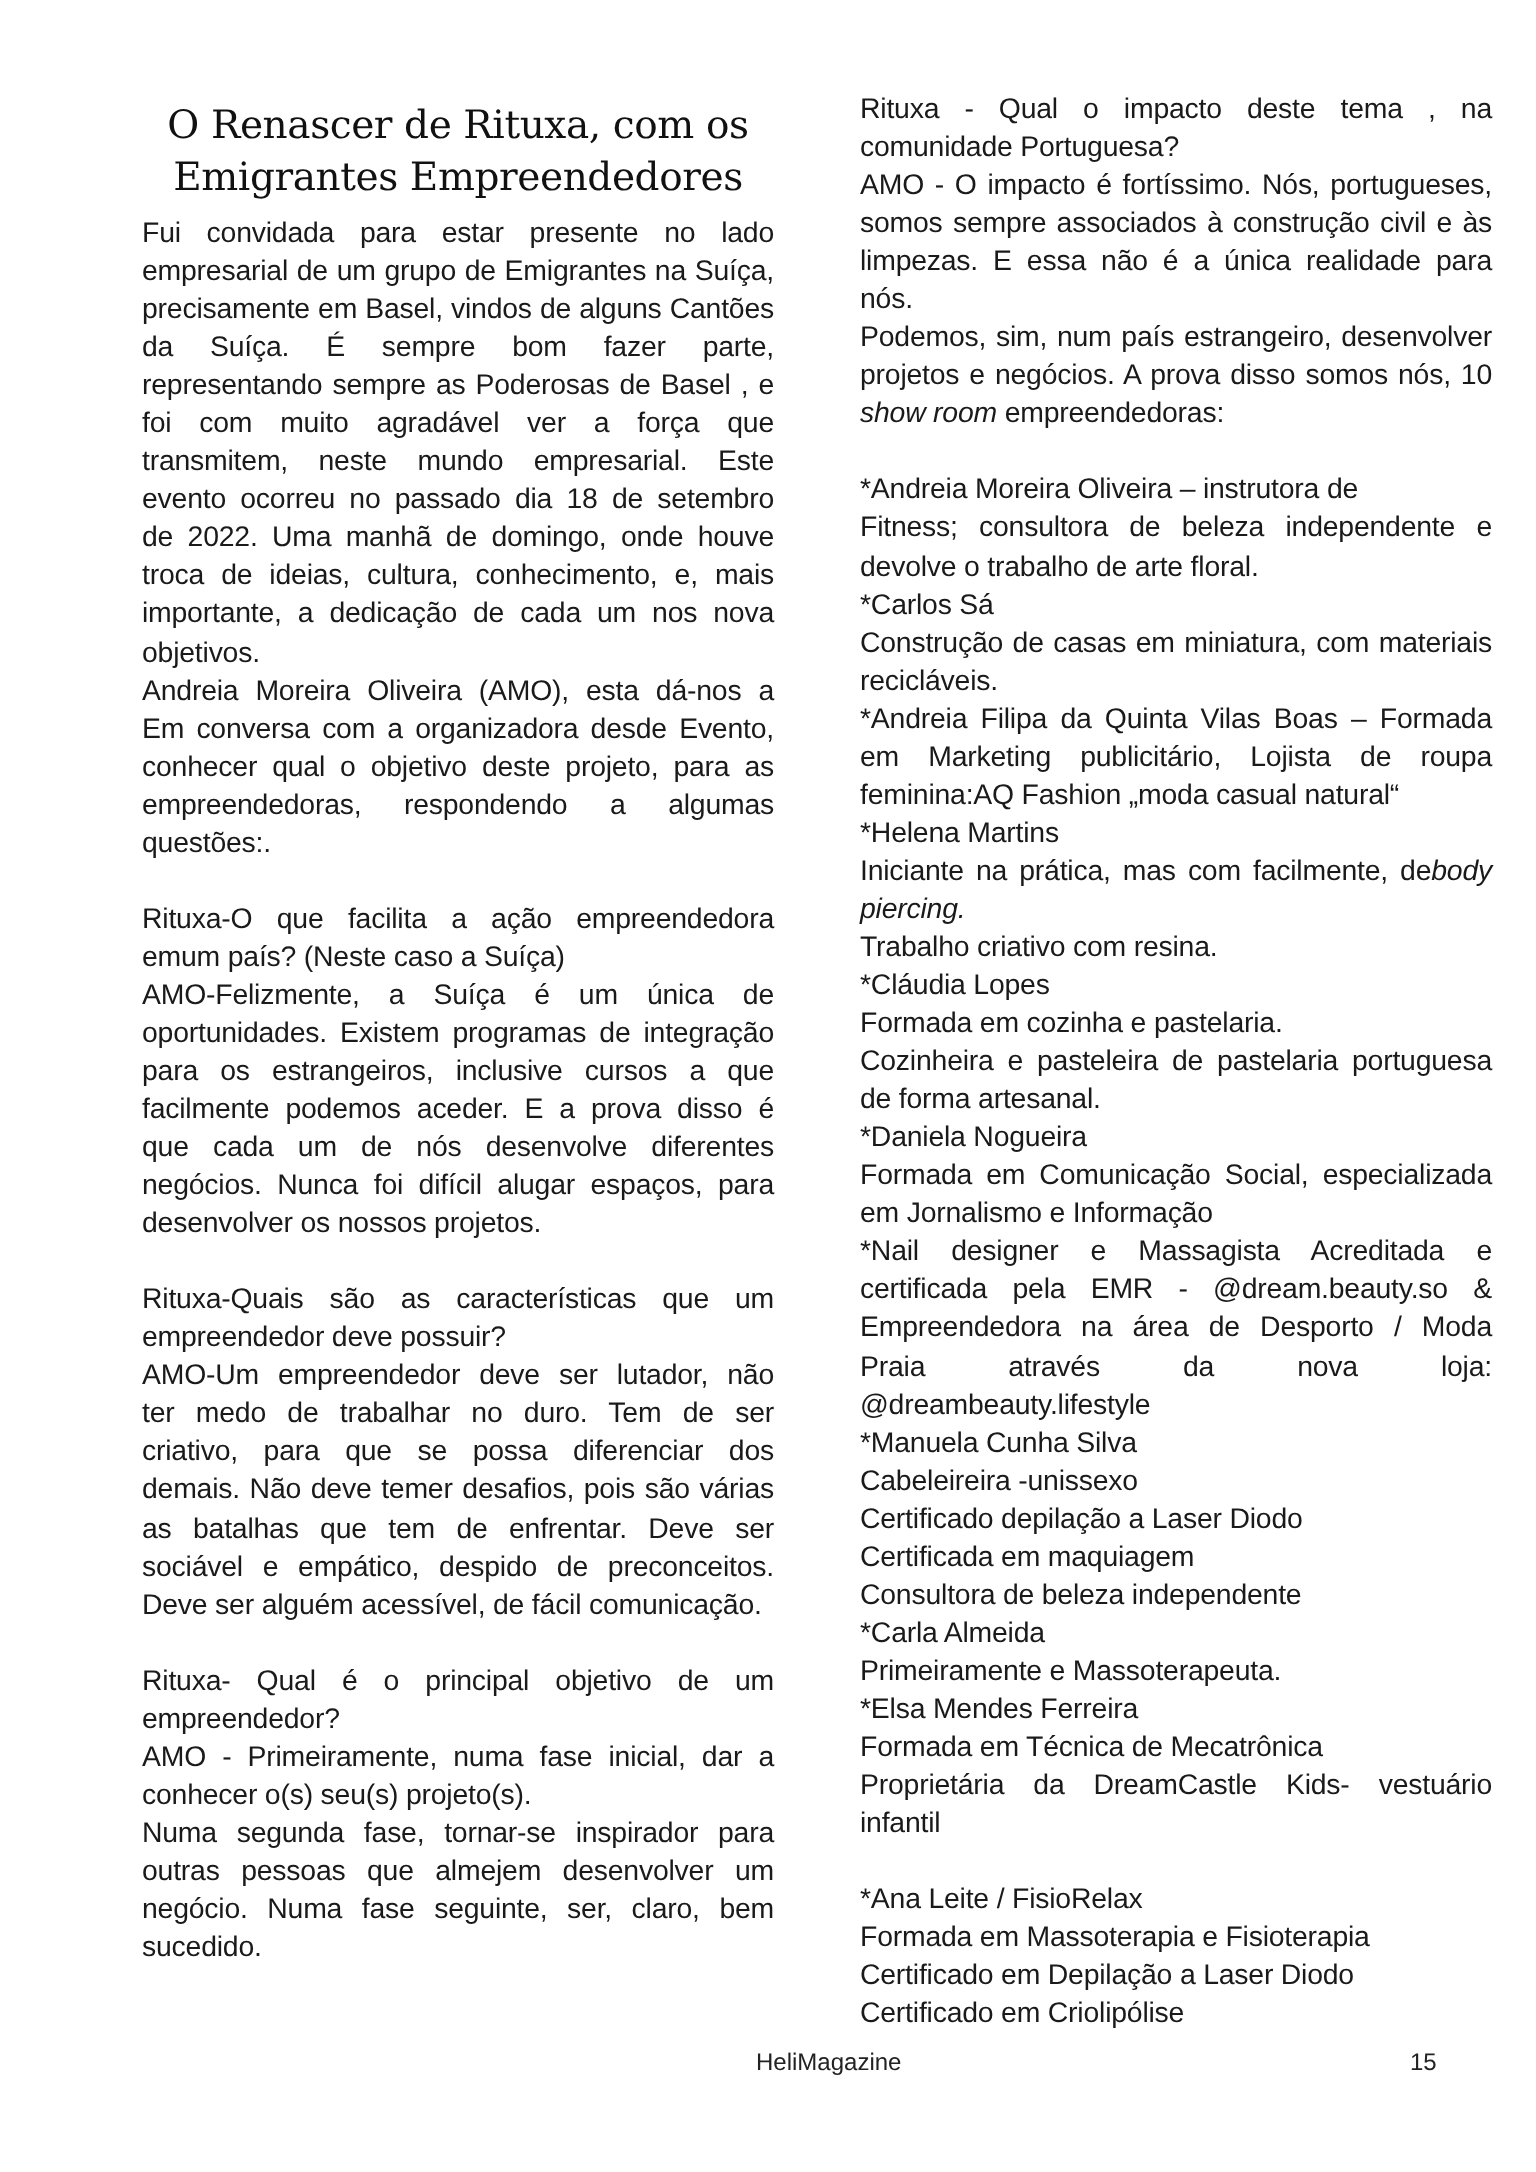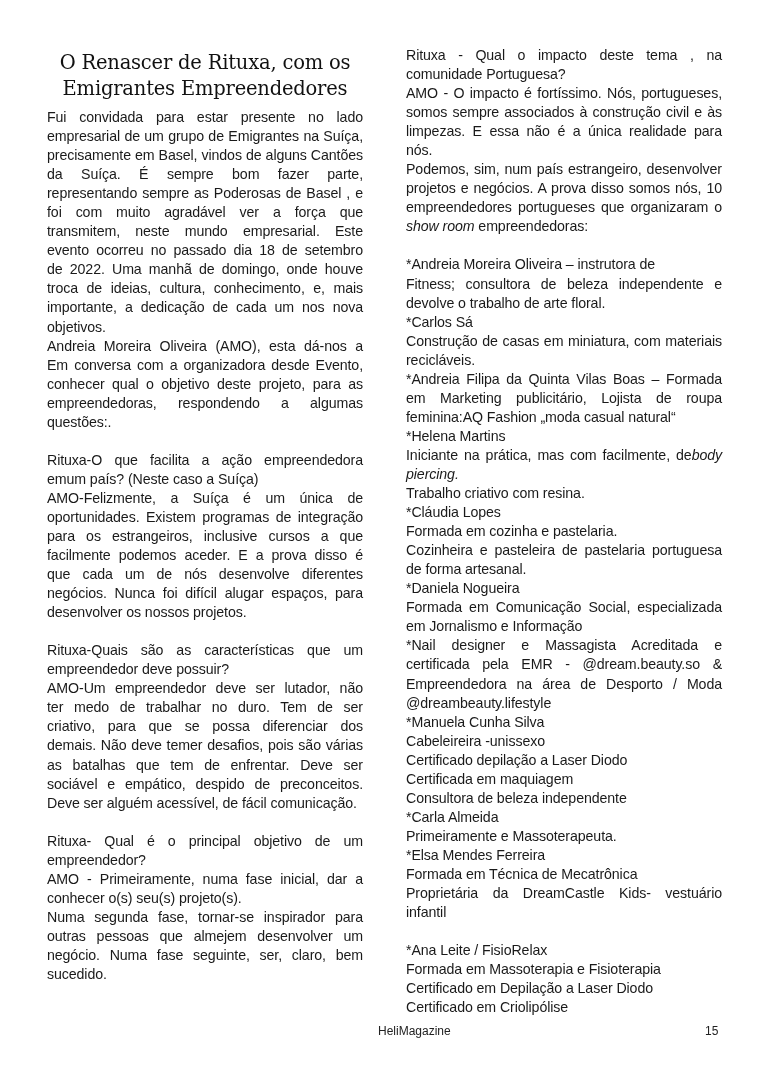--- a/index.html
+++ b/index.html
@@ -6,20 +6,21 @@
   body {
     width: 768px; height: 1086px; position: relative; overflow: hidden;
     font-family: "Liberation Sans", "DejaVu Sans", sans-serif;
     color: #1a1a1a;
   }
   .col {
     position: absolute; top: 46px;
     font-size: 14.2px; line-height: 19.05px;
     text-align: justify;
     letter-spacing: -0.1px;
+    margin-left: 24px;
   }
   .col-left { left: 47px; width: 316px; }
   .col-right { left: 406px; width: 316px; top: 46px; }
   .title {
     font-family: "DejaVu Serif", "Liberation Serif", serif;
     font-size: 19.5px; line-height: 26px;
     text-align: center; font-weight: normal;
     margin: 4px 0 6px 0; color: #111;
     letter-spacing: -0.2px;
   }
@@ -102,21 +103,20 @@
 
 <div class="col col-right">
   <div>
       <span class="line">Rituxa - Qual o impacto deste tema , na</span>
       <span class="line last">comunidade Portuguesa?</span>
       <span class="line">AMO - O impacto é fortíssimo. Nós, portugueses,</span>
       <span class="line">somos sempre associados à construção civil e às</span>
       <span class="line">limpezas. E essa não é a única realidade para nós.</span>
       <span class="line">Podemos, sim, num país estrangeiro, desenvolver</span>
       <span class="line">projetos e negócios. A prova disso somos nós, 10</span>
-      <span class="line">empreendedores portugueses que organizaram o</span>
     </div>
   <span class="line last"><em>show room</em><span> empreendedoras:</span></span>
   <div class="gap"></div>
   <div>
       <span class="line last">*Andreia Moreira Oliveira – instrutora de</span>
       <span class="line">Fitness; consultora de beleza independente e</span>
       <span class="line last">devolve o trabalho de arte floral.</span>
       <span class="line last">*Carlos Sá</span>
       <span class="line">Construção de casas em miniatura, com materiais</span>
       <span class="line last">recicláveis.</span>
@@ -132,20 +132,21 @@
       <span class="line last">*Cláudia Lopes</span>
       <span class="line last">Formada em cozinha e pastelaria.</span>
       <span class="line">Cozinheira e pasteleira de pastelaria portuguesa</span>
       <span class="line last">de forma artesanal.</span>
       <span class="line last">*Daniela Nogueira</span>
       <span class="line">Formada em Comunicação Social, especializada</span>
       <span class="line last">em Jornalismo e Informação</span>
       <span class="line">*Nail designer e Massagista Acreditada e</span>
       <span class="line">certificada pela EMR - @dream.beauty.so &amp;</span>
       <span class="line">Empreendedora na área de Desporto / Moda</span>
+      <span class="line">Praia através da nova loja:</span>
       <span class="line last">@dreambeauty.lifestyle</span>
       <span class="line last">*Manuela Cunha Silva</span>
       <span class="line last">Cabeleireira -unissexo</span>
       <span class="line last">Certificado depilação a Laser Diodo</span>
       <span class="line last">Certificada em maquiagem</span>
       <span class="line last">Consultora de beleza independente</span>
       <span class="line last">*Carla Almeida</span>
       <span class="line last">Primeiramente e Massoterapeuta.</span>
       <span class="line last">*Elsa Mendes Ferreira</span>
       <span class="line last">Formada em Técnica de Mecatrônica</span>

